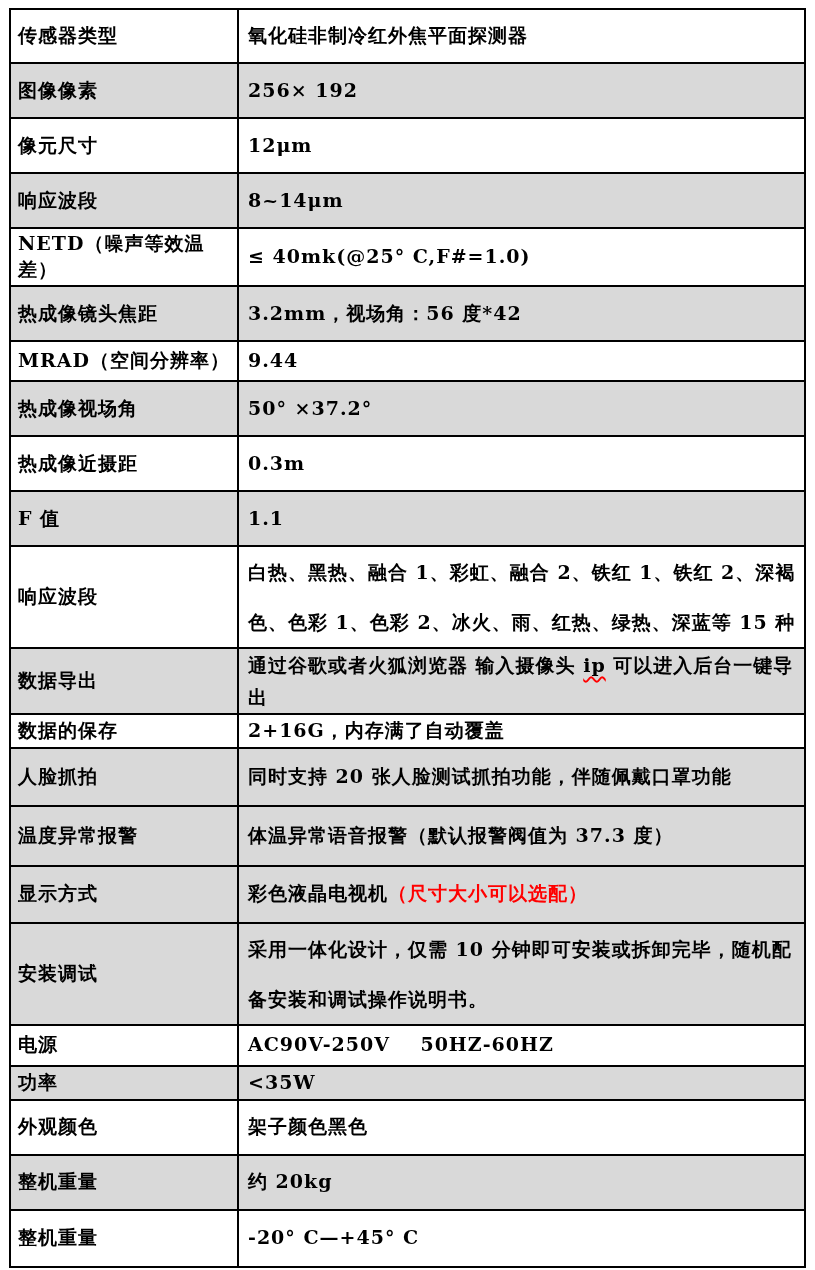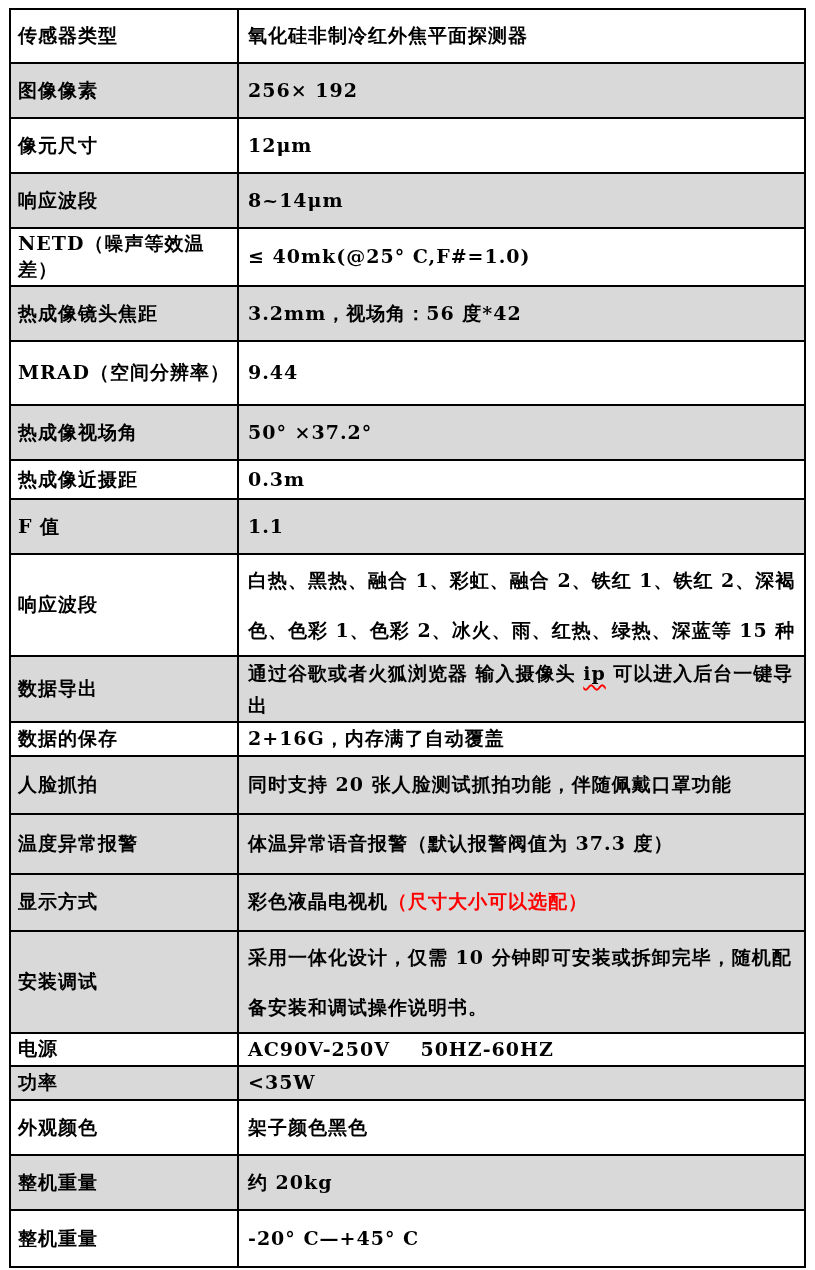--- a/index.html
+++ b/index.html
@@ -72,29 +72,29 @@
     <td class="value-cell"><span>8~14μm</span></td>
   </tr>
         <tr style="height: 55px;">
     <td class="label-cell">NETD（噪声等效温差）</td>
     <td class="value-cell"><span>≤ 40mk(@25° C,F#=1.0)</span></td>
   </tr>
         <tr class="shaded" style="height: 55px;">
     <td class="label-cell">热成像镜头焦距</td>
     <td class="value-cell"><span>3.2mm，视场角：56 度*42</span></td>
   </tr>
-        <tr style="height: 64px;">
+        <tr style="height: 40px;">
     <td class="label-cell">MRAD（空间分辨率）</td>
     <td class="value-cell"><span>9.44</span></td>
   </tr>
         <tr class="shaded" style="height: 55px;">
     <td class="label-cell">热成像视场角</td>
     <td class="value-cell"><span>50° ×37.2°</span></td>
   </tr>
-        <tr style="height: 39px; border-radius: 15px;">
+        <tr style="height: 55px; border-radius: 15px;">
     <td class="label-cell">热成像近摄距</td>
     <td class="value-cell"><span>0.3m</span></td>
   </tr>
         <tr class="shaded" style="height: 55px;">
     <td class="label-cell">F 值</td>
     <td class="value-cell"><span>1.1</span></td>
   </tr>
         <tr class="spacing-wide" style="height: 101px;">
     <td class="label-cell">响应波段</td>
     <td class="value-cell"><span>白热、黑热、融合 1、彩虹、融合 2、铁红 1、铁红 2、深褐色、色彩 1、色彩 2、冰火、雨、红热、绿热、深蓝等 15 种</span></td>
@@ -116,21 +116,21 @@
     <td class="value-cell"><span>体温异常语音报警（默认报警阀值为 37.3 度）</span></td>
   </tr>
         <tr class="shaded" style="height: 57px;">
     <td class="label-cell">显示方式</td>
     <td class="value-cell"><span>彩色液晶电视机</span><span class="red">（尺寸大小可以选配）</span></td>
   </tr>
         <tr class="shaded spacing-wide" style="height: 101px;">
     <td class="label-cell">安装调试</td>
     <td class="value-cell"><span>采用一体化设计，仅需 10 分钟即可安装或拆卸完毕，随机配备安装和调试操作说明书。</span></td>
   </tr>
-        <tr style="height: 33px;">
+        <tr style="height: 41px;">
     <td class="label-cell">电源</td>
     <td class="value-cell"><span>AC90V-250V    50HZ-60HZ</span></td>
   </tr>
         <tr class="shaded" style="height: 34px;">
     <td class="label-cell">功率</td>
     <td class="value-cell"><span>&lt;35W</span></td>
   </tr>
         <tr style="height: 55px;">
     <td class="label-cell">外观颜色</td>
     <td class="value-cell"><span>架子颜色黑色</span></td>

